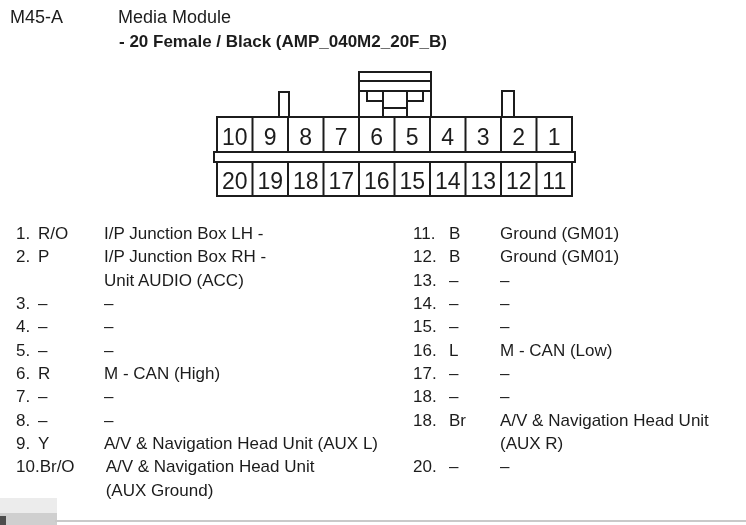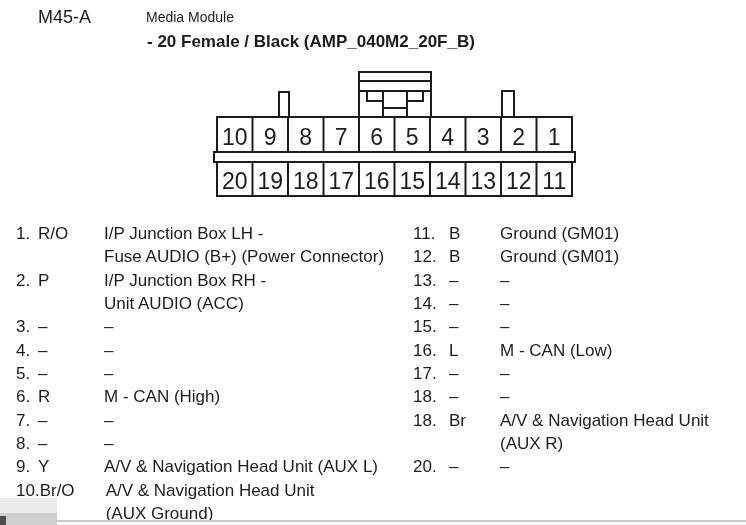--- a/index.html
+++ b/index.html
@@ -2,23 +2,23 @@
 <html><head>
 <meta charset="utf-8">
 <style>
   html,body{margin:0;padding:0;}
   body{
     width:746px;height:525px;position:relative;overflow:hidden;
     background:#ffffff;color:#1c1c1c;
     font-family:"Liberation Sans","DejaVu Sans",sans-serif;
     -webkit-font-smoothing:antialiased;
   }
-  .abs{position:absolute;margin-left:28px;}
+  .abs{position:absolute;}
   .hdr-id{left:10px;top:6px;font-size:18px;line-height:22px;}
-  .hdr-title{left:118px;top:6px;font-size:14px;line-height:22px;}
+  .hdr-title{left:118px;top:6px;font-size:18px;line-height:22px;}
   .hdr-sub{left:119px;top:31px;font-size:17px;line-height:22px;font-weight:bold;}
   .pin-list{position:absolute;top:222px;}
   .pin-list.left{left:16px;width:392px;}
   .pin-list.right{left:413px;width:330px;}
   .pin-row{display:flex;align-items:flex-start;font-size:17px;line-height:23.35px;white-space:nowrap;}
   .pin-num{display:inline-block;flex:0 0 auto;}
   .left .pin-num{min-width:22px;}
   .right .pin-num{min-width:36px;}
   .pin-code{display:inline-block;flex:0 0 auto;}
   .left .pin-code{min-width:66px;}
@@ -107,21 +107,20 @@
       <text x="554.25" y="188.5">11</text>
     </g>
 </svg>
 
 <div class="pin-list left" id="list-left">
     <div class="pin-row">
       <span class="pin-num">1.</span>
       <span class="pin-code">R/O</span>
       <span class="pin-desc">
         <div>I/P Junction Box LH -</div>
-        <div>Fuse AUDIO (B+) (Power Connector)</div>
       </span>
     </div>
     <div class="pin-row">
       <span class="pin-num">2.</span>
       <span class="pin-code">P</span>
       <span class="pin-desc">
         <div>I/P Junction Box RH -</div>
         <div>Unit AUDIO (ACC)</div>
       </span>
     </div>

